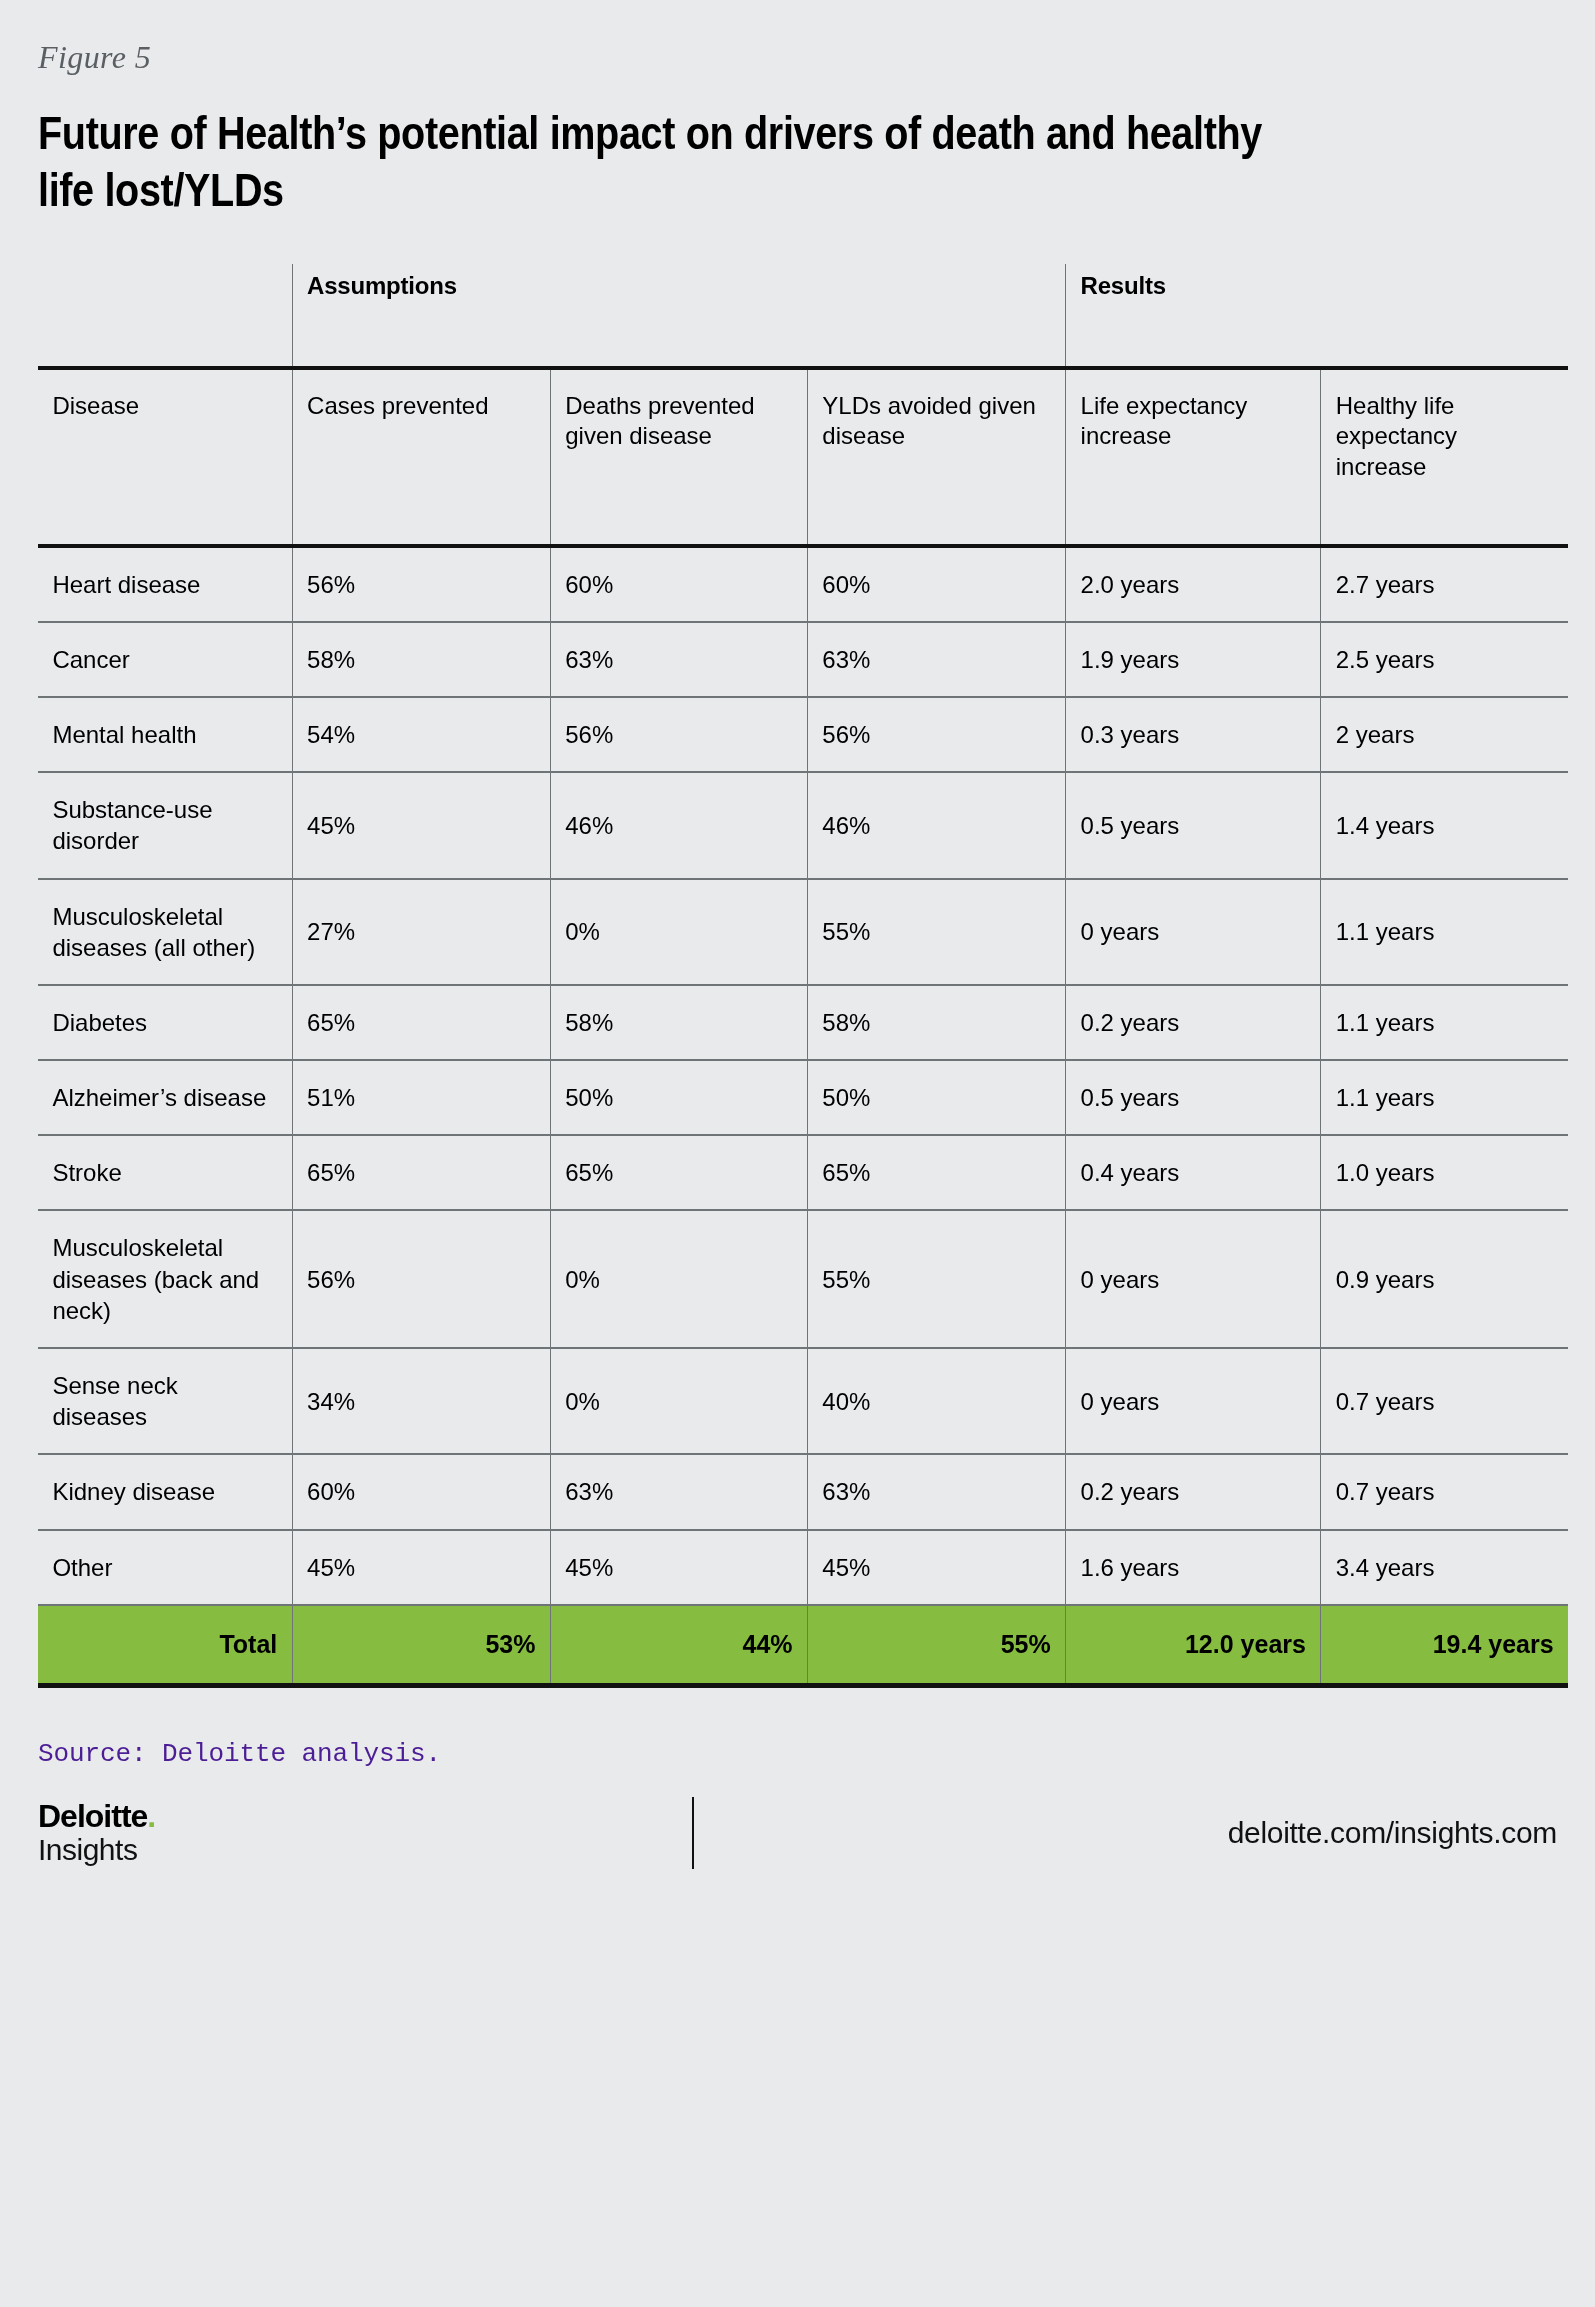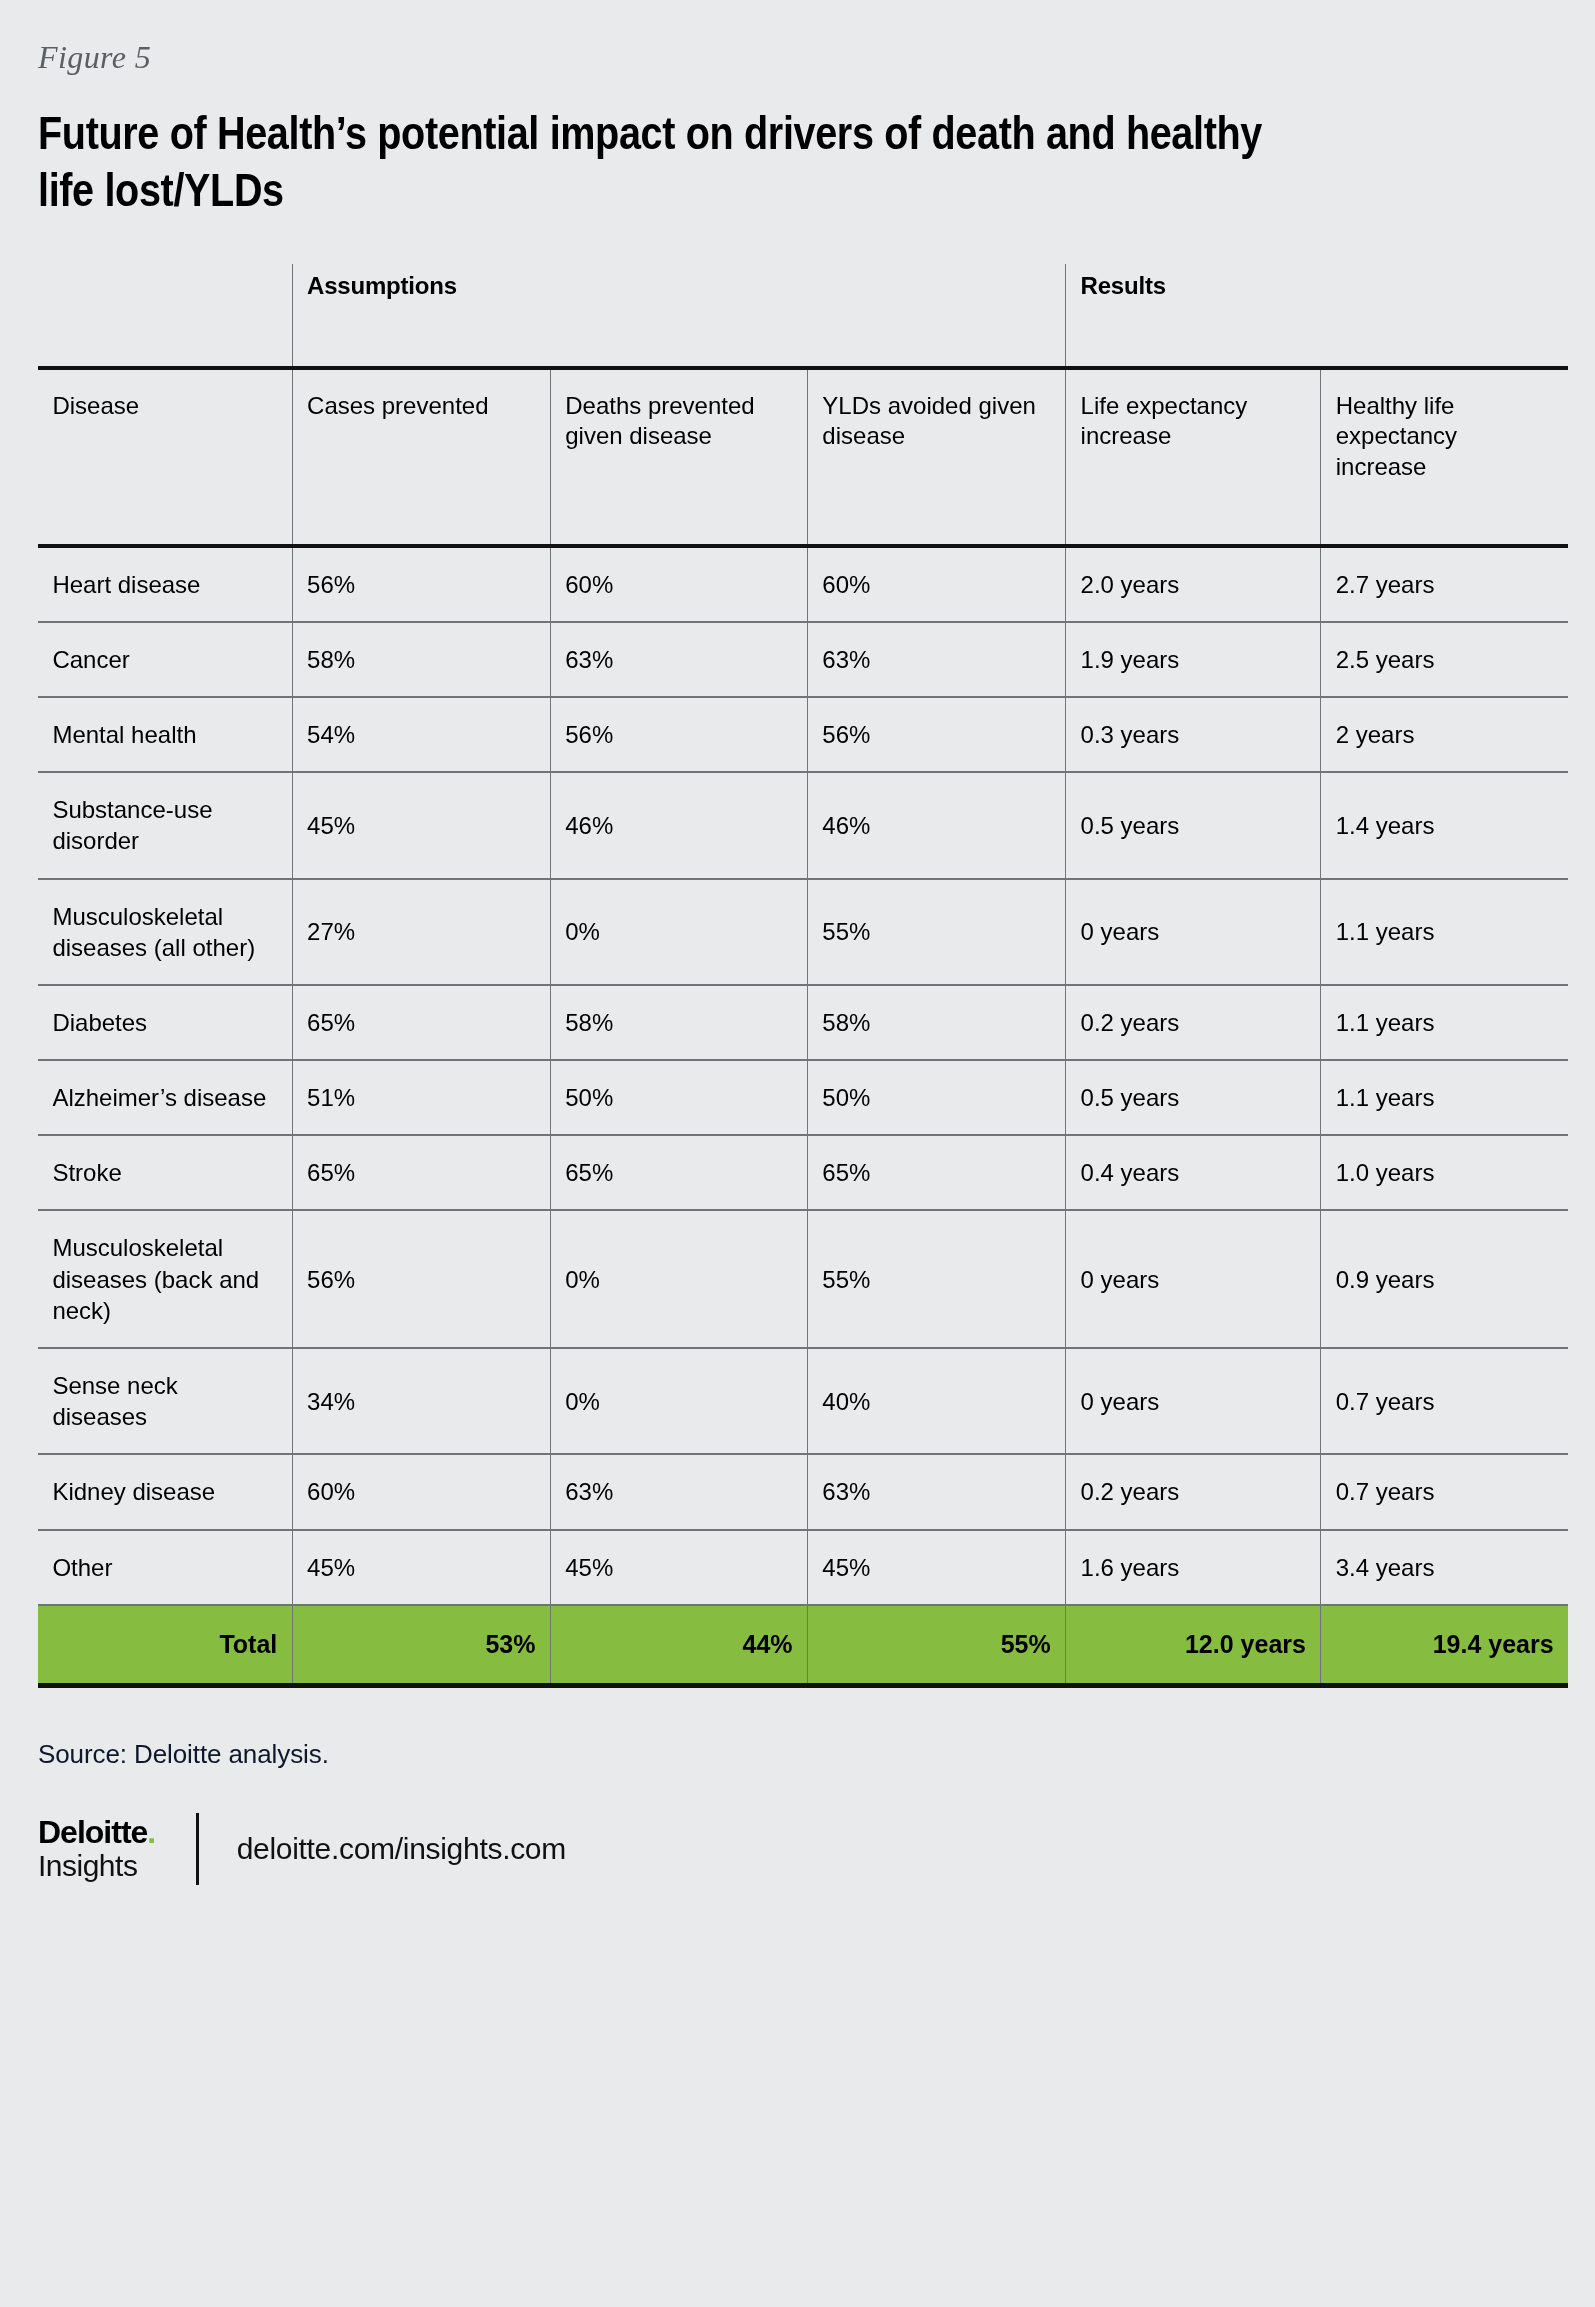--- a/index.html
+++ b/index.html
@@ -130,29 +130,31 @@
     text-align: right;
   }
   tr.total-row td.first {
     border-left: none;
   }
 
   
   .source {
     margin-top: 51px;
     font-size: 26px;
-    color: #0f172a;
+    color: #4c1d95;
     letter-spacing: -0.1px;
+    font-family: Liberation Mono, monospace;
   }
 
   .footer-logo {
-    margin-top: 43px;
+    margin-top: 28px;
     display: flex;
     align-items: center;
     gap: 11px;
+    justify-content: space-between;
   }
   .logo-block {
     display: flex;
     flex-direction: column;
     justify-content: center;
     line-height: 1.0;
   }
   .logo-deloitte {
     font-size: 32px;
     font-weight: bold;

